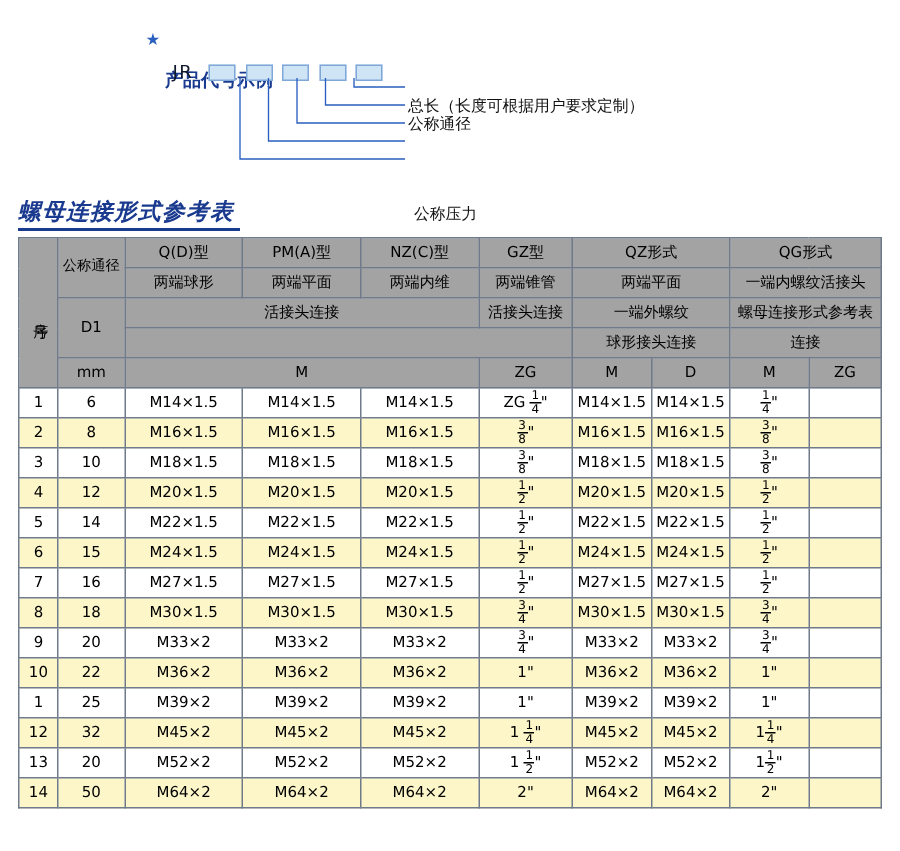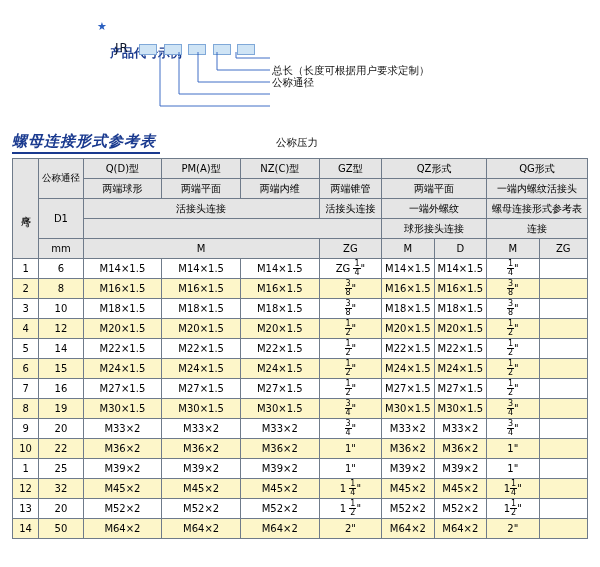--- a/index.html
+++ b/index.html
@@ -55,21 +55,21 @@
     font-size:10px;
   }
   table.main td{
     border:1px solid #6f7b8a;
     text-align:center;
     vertical-align:middle;
     padding:1px 1px;
     line-height:1.15;
     height:17px;
   }
-  .hdr{background:#e5e5e5;font-size:10px;}
+  .hdr{background:#a3a3a3;font-size:10px;}
   .hdr.small{font-size:9.5px;}
   .row-a{background:#ffffff;}
   .row-b{background:#fdf6c9;}
   .col-seq{width:26px;}
   .col-dn{width:44px;}
   .col-q{width:78px;}
   .col-p{width:78px;}
   .col-n{width:78px;}
   .col-gz{width:62px;}
   .col-qz1{width:52px;}
@@ -257,21 +257,21 @@
         <td>M27×1.5</td>
         <td>M27×1.5</td>
         <td><span class="frac"><span class="n">1</span><span class="d">2</span></span>"</td>
         <td>M27×1.5</td>
         <td>M27×1.5</td>
         <td><span class="frac"><span class="n">1</span><span class="d">2</span></span>"</td>
         <td>&nbsp;</td>
       </tr>
       <tr class="row-b">
         <td>8</td>
-        <td>19</td>
+        <td>18</td>
         <td>M30×1.5</td>
         <td>M30×1.5</td>
         <td>M30×1.5</td>
         <td><span class="frac"><span class="n">3</span><span class="d">4</span></span>"</td>
         <td>M30×1.5</td>
         <td>M30×1.5</td>
         <td><span class="frac"><span class="n">3</span><span class="d">4</span></span>"</td>
         <td>&nbsp;</td>
       </tr>
       <tr class="row-a">

